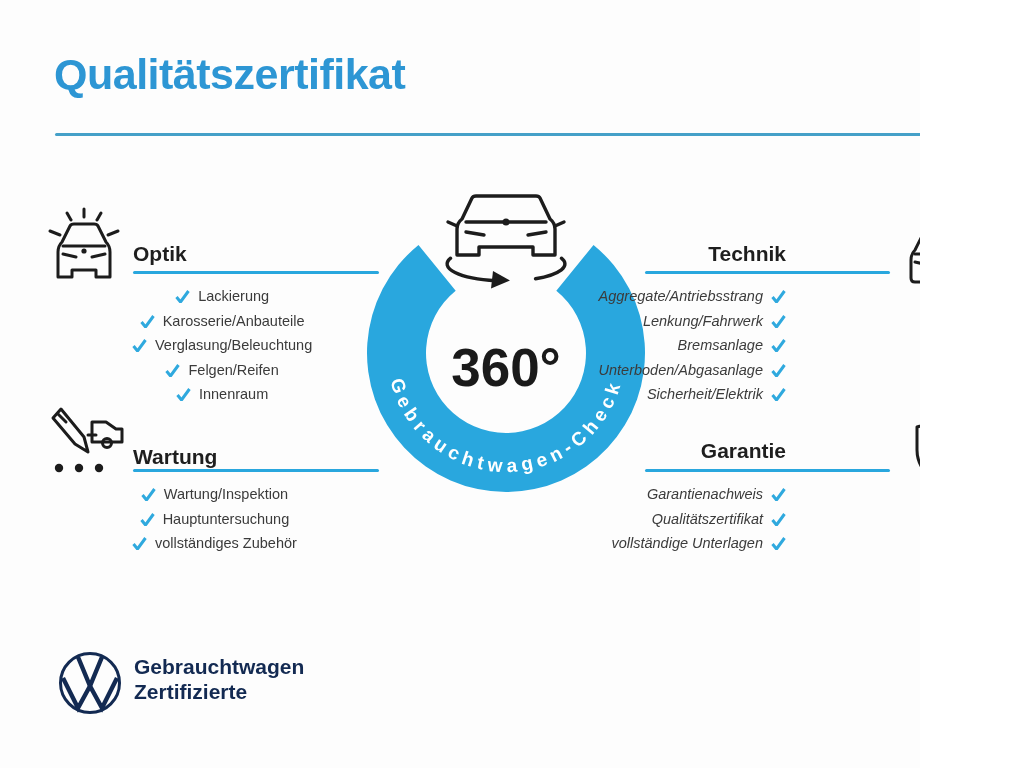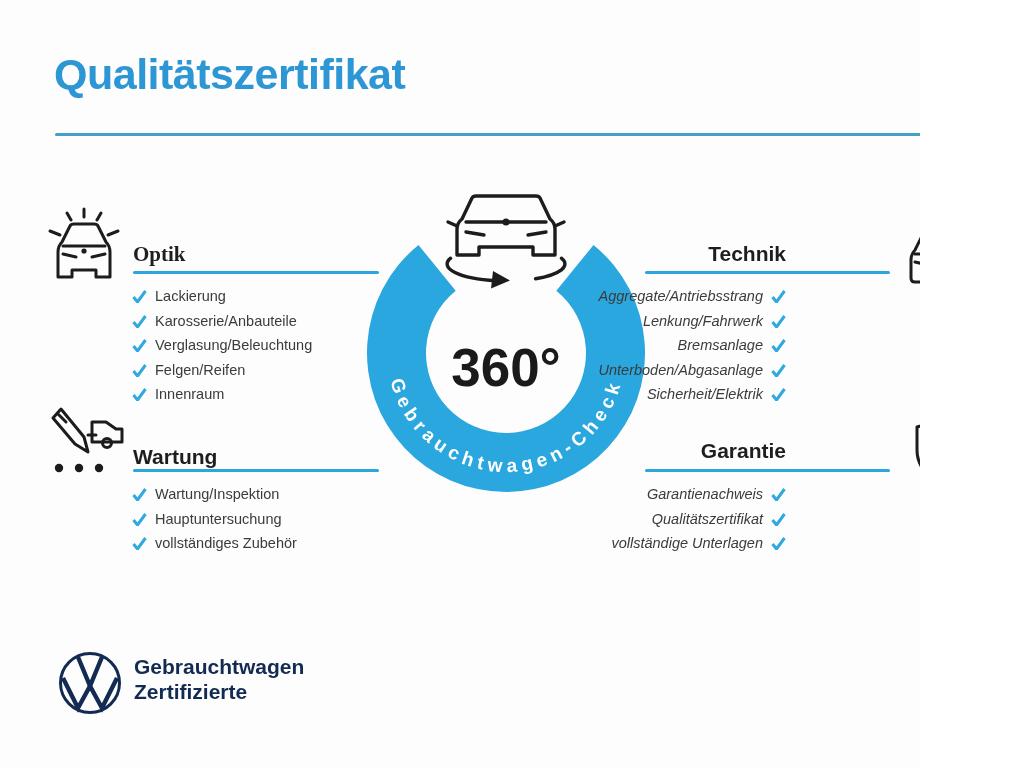--- a/index.html
+++ b/index.html
@@ -17,27 +17,27 @@
     left:54px; top:50px; font-size:43px; font-weight:bold; color:var(--title-blue);
     letter-spacing:-0.5px; white-space:nowrap;
   }
   .top-rule{left:55px; top:133px; width:933px; height:3px; background:var(--rule-blue); border-radius:2px;}
 
   .sec-heading{
     font-size:21px; font-weight:bold; color:var(--heading-dark); white-space:nowrap; line-height:26px;
   }
   .sec-rule{height:3px; background:var(--accent); border-radius:2px;}
 
-  .checklist{display:flex; flex-direction:column; gap:9.5px;}
+  .checklist{display:flex; flex-direction:column; gap:9.5px;align-items:center;}
   .checklist .row{display:flex; align-items:center; gap:8px; height:15px;}
   .checklist .lbl{font-size:14.5px; color:var(--item-text); white-space:nowrap; line-height:15px;}
   .right-col{align-items:flex-end;font-style:italic;}
 
   
-  .head-optik{left:133px; top:241px;font-family:Liberation Serif, serif;}    .rule-optik{left:133px; top:271px; width:246px;}
+  .head-optik{left:133px; top:241px;}    .rule-optik{left:133px; top:271px; width:246px;}
   .list-optik{left:132px; top:289px;}
   .head-wartung{left:133px; top:444px;}  .rule-wartung{left:133px; top:469px; width:246px;}
   .list-wartung{left:132px; top:487px;}
   .head-technik{right:134px; top:241px;} .rule-technik{left:645px; top:271px; width:245px;}
   .list-technik{right:134px; top:289px;}
   .head-garantie{right:134px; top:438px;margin-left:48px;}.rule-garantie{left:645px; top:469px; width:245px;}
   .list-garantie{right:134px; top:487px;}
 
   .icon-optik{left:45px; top:206px;}
   .icon-wartung{left:44px; top:402px;}

